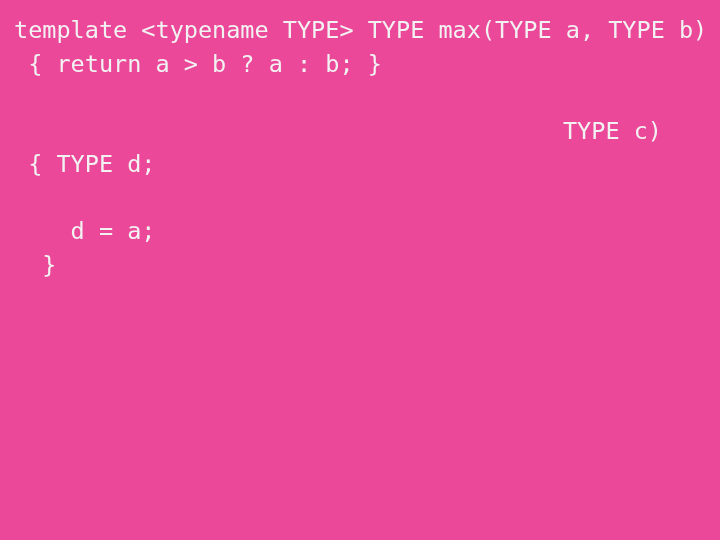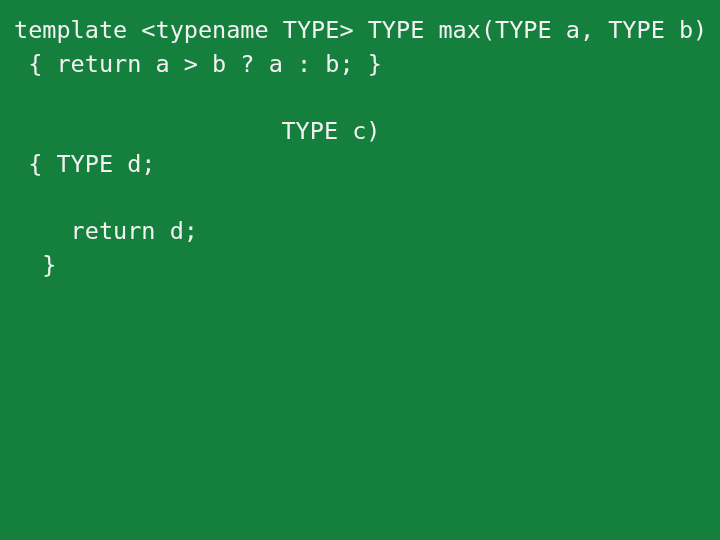--- a/index.html
+++ b/index.html
@@ -10,42 +10,42 @@
     width: 720px;
     height: 540px;
     overflow: hidden;
     background: #262626;
     font-family: "DejaVu Sans Mono", "Liberation Mono", monospace;
   }
   #slide {
     position: relative;
     width: 720px;
     height: 540px;
-    background: #15803d;
+    background: #ec4899;
     box-sizing: border-box;
     padding: 14px 0 0 0;
   }
   .code-block {
     margin: 0;
   }
   .code-line {
     font-family: "DejaVu Sans Mono", "Liberation Mono", monospace;
     font-size: 23.5px;
     line-height: 33.5px;
     color: #f2f2f2;
     white-space: pre;
     letter-spacing: 0;
     padding-left: 14px;
     height: 33.5px;
   }
   .code-line.blank {
     color: transparent;
   }
   .code-line.continuation {
-    text-align: center;
+    text-align: right;
     padding-left: 0;
     padding-right: 58px;
   }
 </style>
 </head>
 <body>
 
 <div id="slide">
 
   <div class="code-block">
@@ -54,17 +54,17 @@
   </div>
 
   <div class="code-block">
     <div class="code-line blank"> </div>
   </div>
 
   <div class="code-block">
     <div class="code-line continuation">TYPE c)</div>
     <div class="code-line"> { TYPE d;</div>
     <div class="code-line blank"> </div>
-    <div class="code-line">    return d;</div>
+    <div class="code-line">    d = a;</div>
     <div class="code-line">  }</div>
   </div>
 
 </div>
 
 </body></html>

